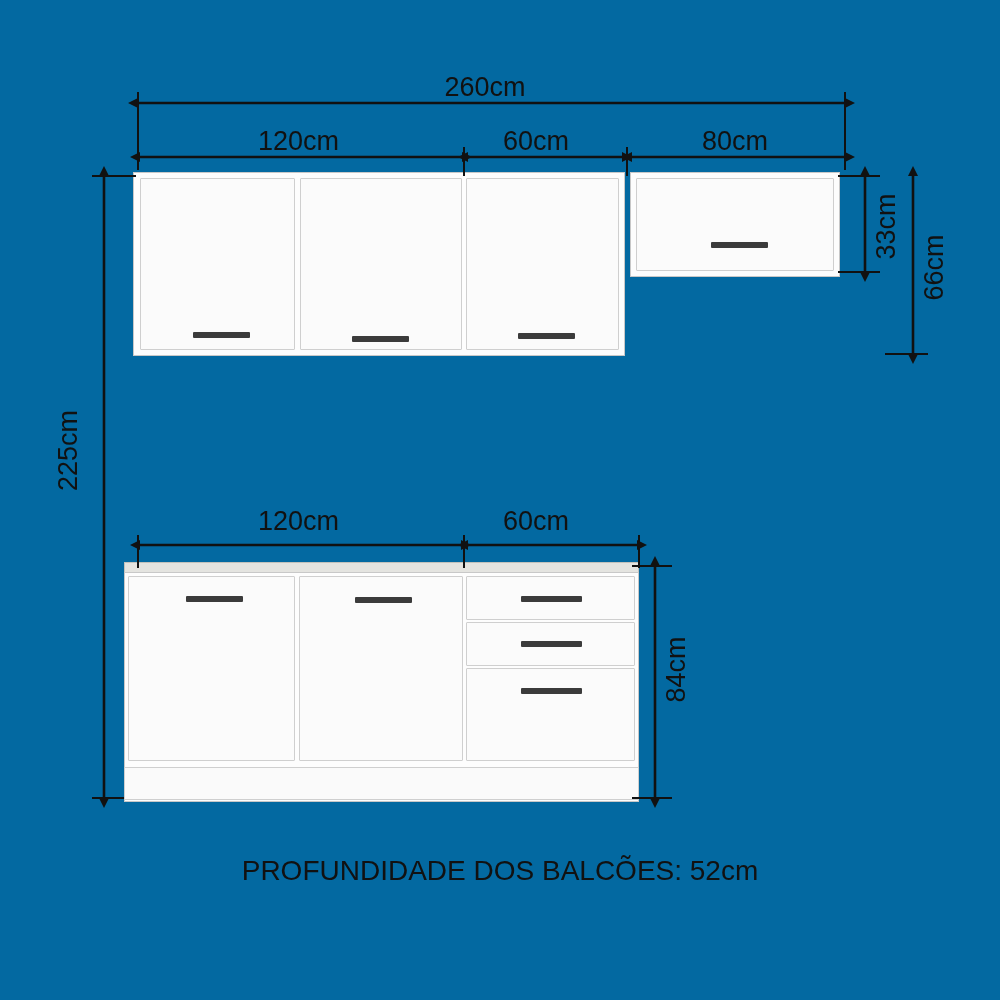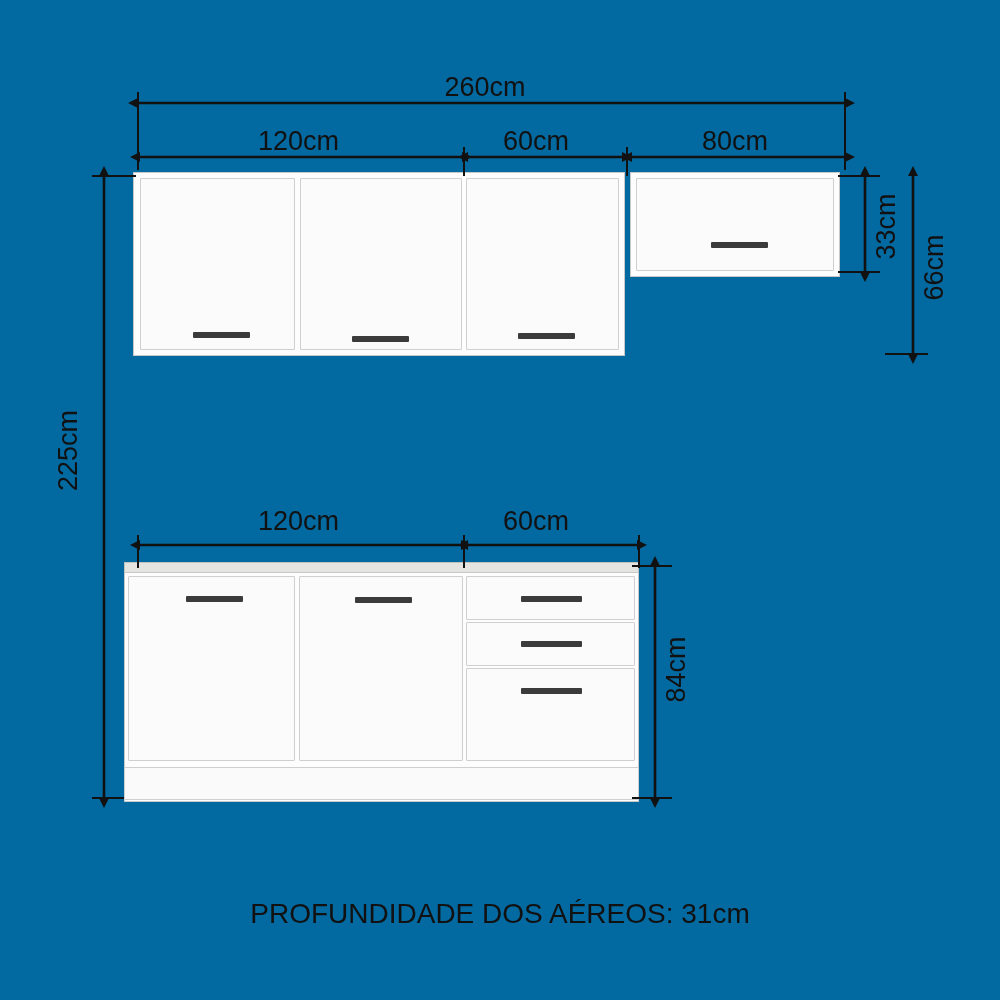--- a/index.html
+++ b/index.html
@@ -187,15 +187,15 @@
   <div class="dim-label vertical" style="left:901px; top:252px; transform:rotate(-90deg);">66cm</div>
 
   <div class="dim-label vertical" style="left:28px; top:435px; transform:rotate(-90deg);">225cm</div>
 
   <div class="dim-label" style="left:258px; top:506px;">120cm</div>
 
   <div class="dim-label" style="left:503px; top:506px;">60cm</div>
 
   <div class="dim-label vertical" style="left:643px; top:654px; transform:rotate(-90deg);">84cm</div>
 
-  <div class="caption" style="top:898px;">PROFUNDIDADE DOS AÉREOS: 31cm</div>
+  <div class="caption" style="top:855px;">PROFUNDIDADE DOS BALCÕES: 52cm</div>
 
 </div>
 
 </body></html>

